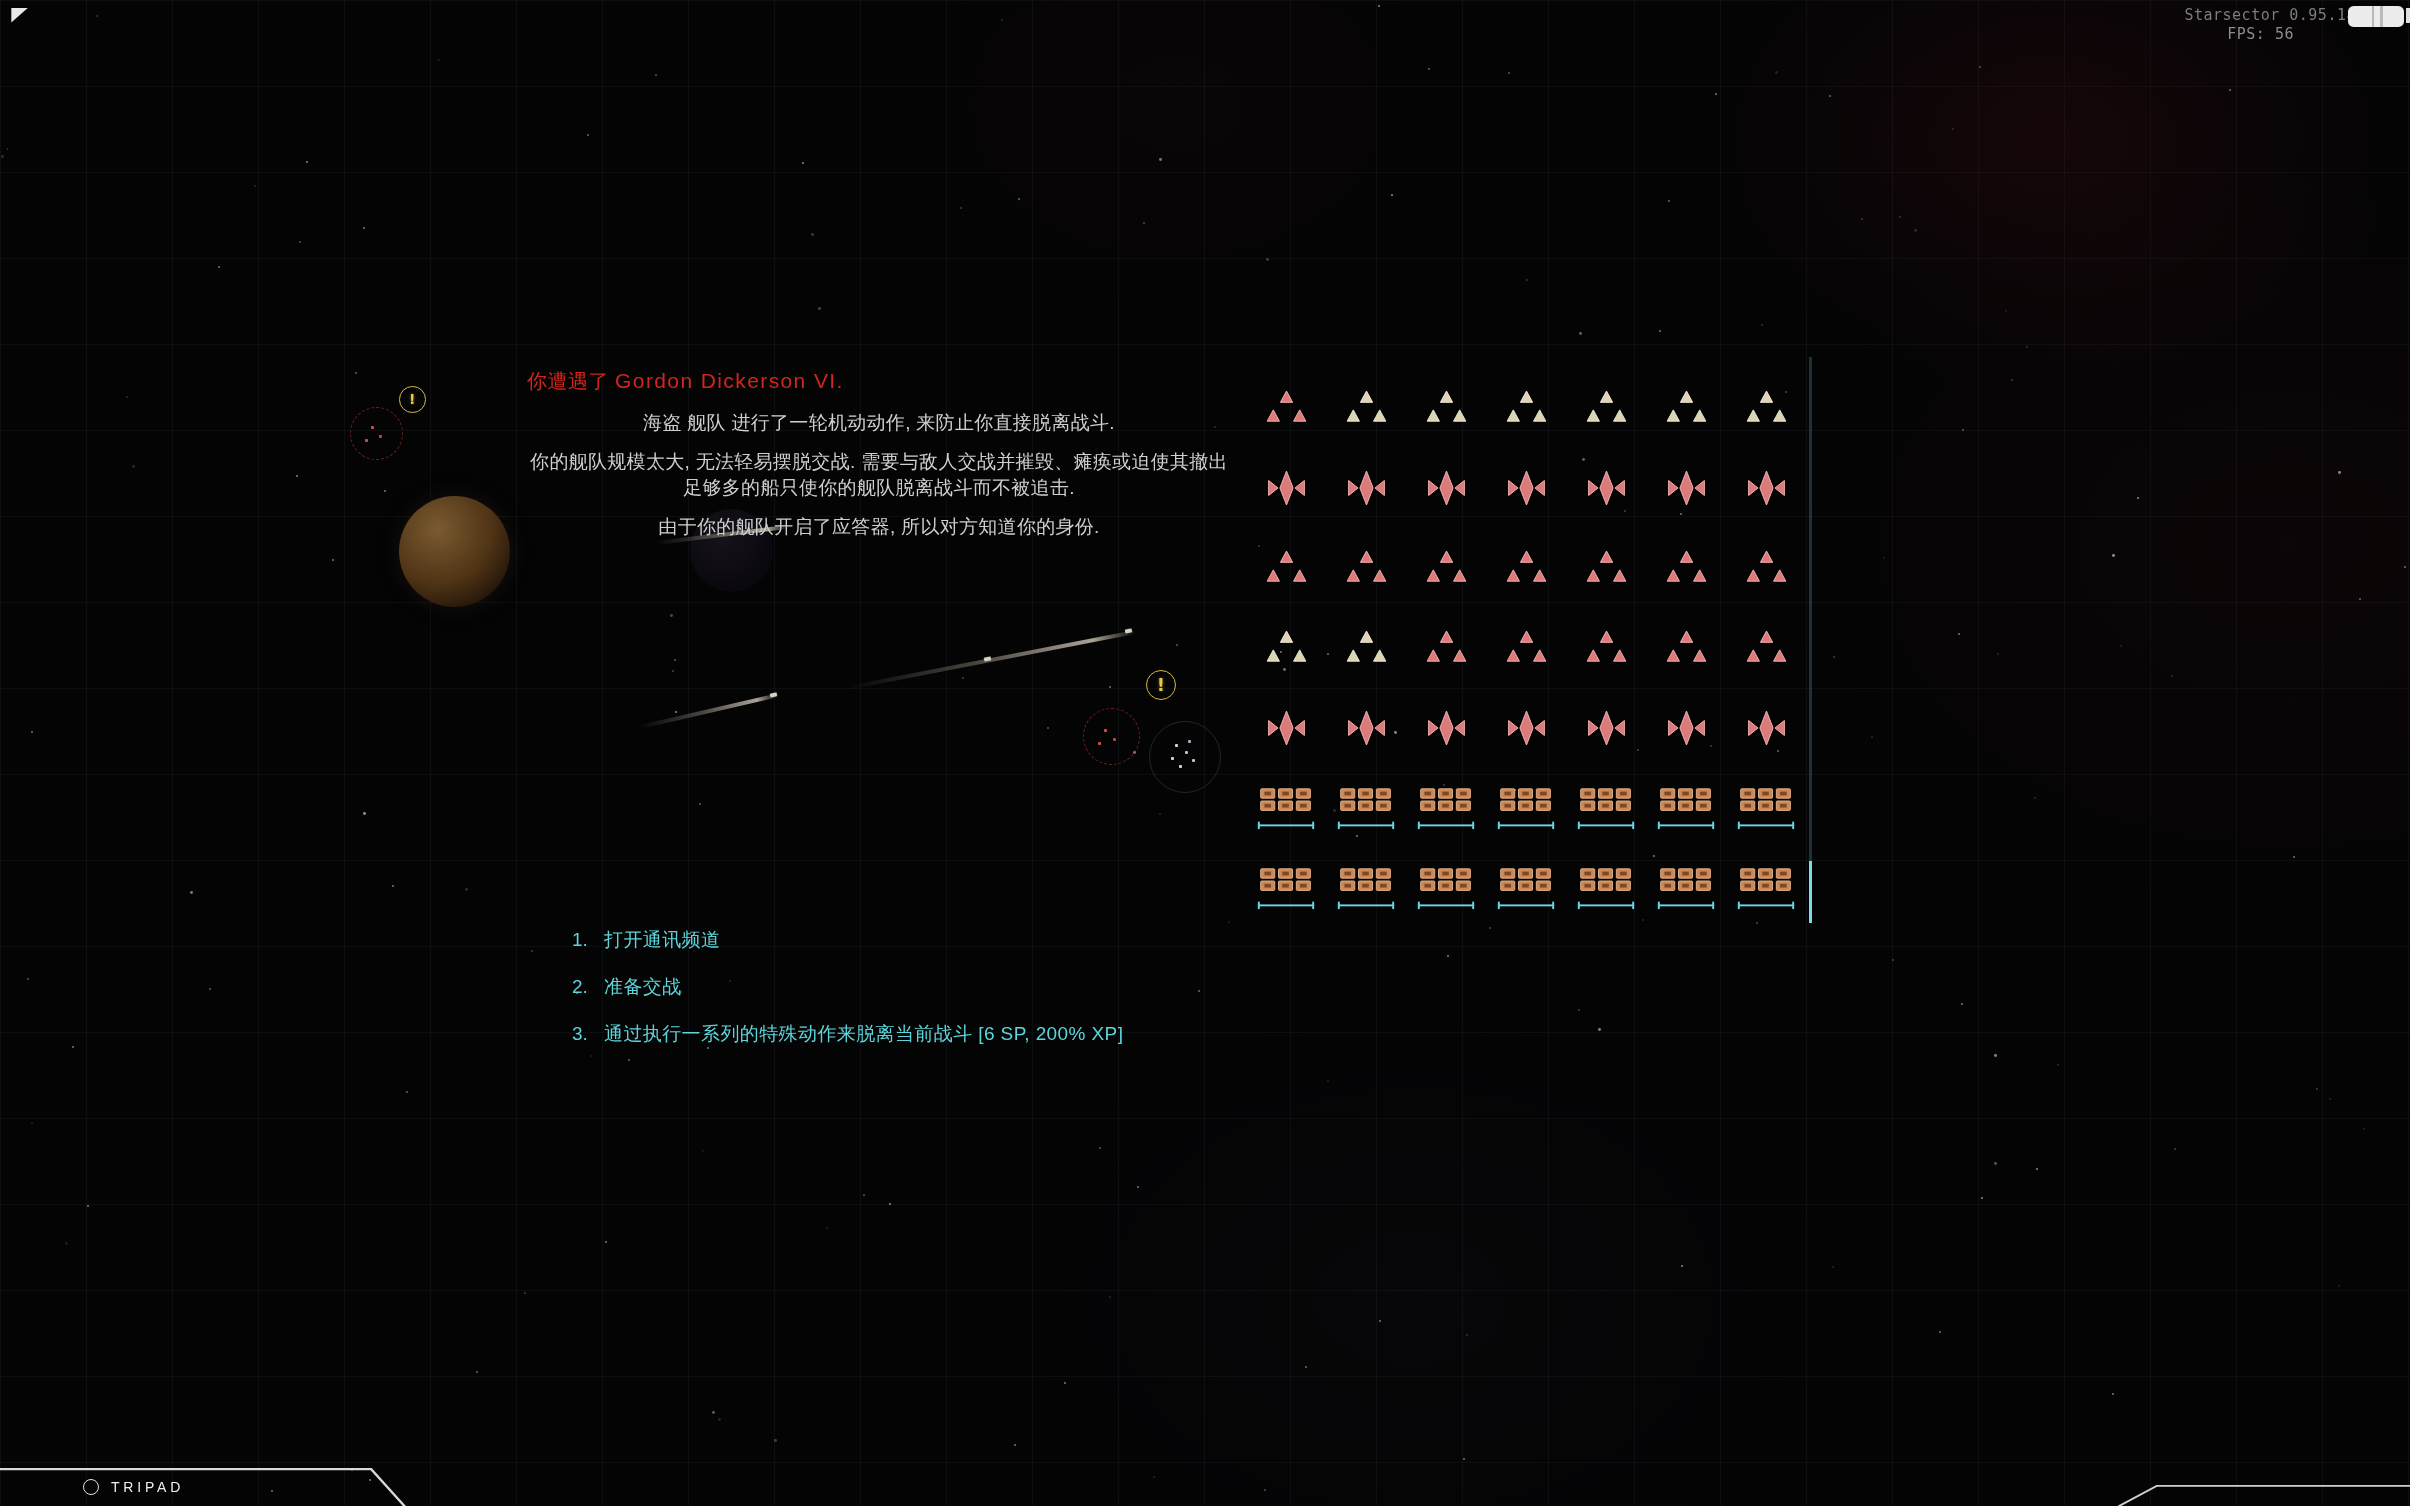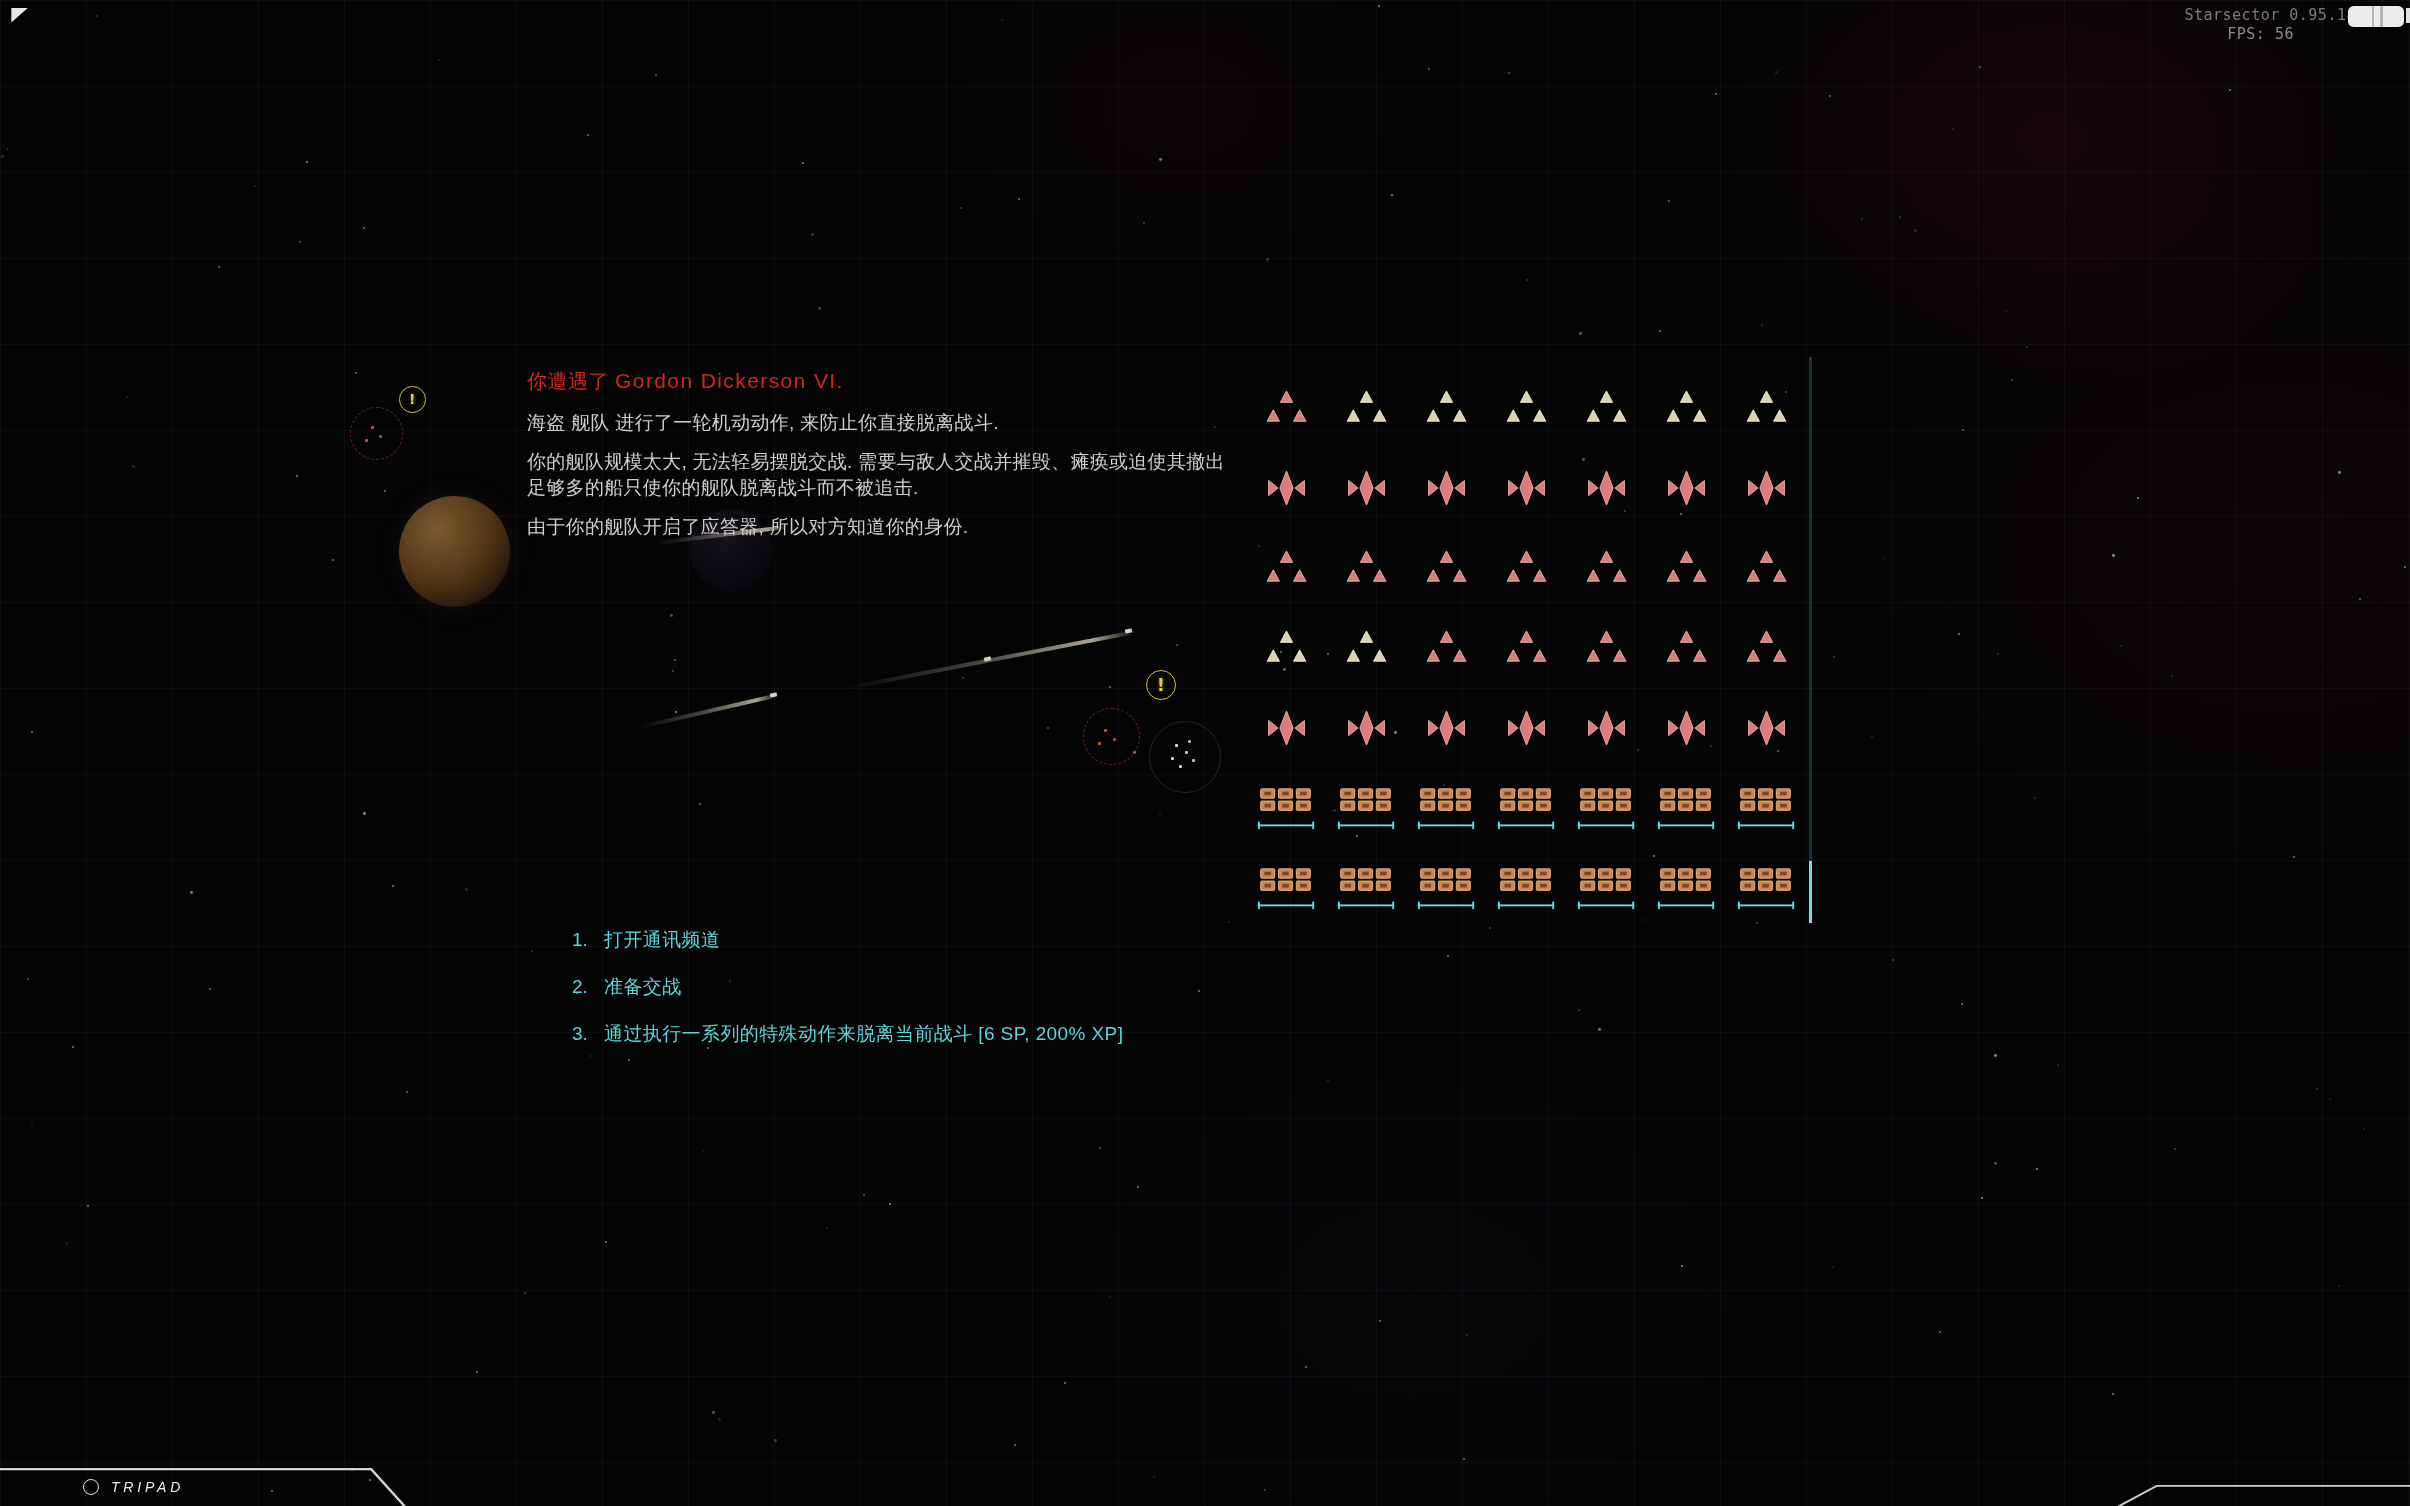--- a/index.html
+++ b/index.html
@@ -47,38 +47,38 @@
   .hud-fps{position:absolute;right:117px;top:24.5px;color:#8d8d8d;font-size:15px;z-index:8;
     font-family:"DejaVu Sans Mono",monospace;letter-spacing:0.5px;}
   .hud-pill{position:absolute;right:7.5px;top:5.6px;width:56px;height:21px;border-radius:5.6px;z-index:9;
     background:linear-gradient(90deg,#ececec 0 42%, #b9b9b9 42% 46%, #ececec 46% 58%, #b9b9b9 58% 62%, #ececec 62%);}
   .hud-pill-edge{position:absolute;right:0;top:7.5px;width:4.7px;height:15px;background:#e0e0e0;z-index:9;}
 
   
   .dialog{position:absolute;left:527px;top:368px;width:704px;z-index:6;}
   .dialog-title{font-size:20px;margin-bottom:15px;color:#d2261c;letter-spacing:0.5px;}
   .dialog-title .title-name{font-size:21px;letter-spacing:1.4px;}
-  .dpara{margin:0 0 13px 0;color:#cfcfcf;font-size:19px;line-height:26px;letter-spacing:0.3px;}
+  .dpara{margin:0 0 13px 0;color:#cfcfcf;font-size:19px;line-height:26px;letter-spacing:0.3px;text-align:center;}
 
   .decide{position:absolute;left:527px;top:927px;width:923px;z-index:6;}
   .decide-heading{color:#ededed;font-size:25.4px;letter-spacing:1.4px;margin-bottom:22.6px;}
   .option-row{display:flex;margin-bottom:21px;cursor:pointer;align-items:baseline;}
   .option-num{color:#5cd6da;font-size:19px;width:32px;margin-left:45px;flex:none;}
   .option-label{color:#5cd6da;font-size:19px;letter-spacing:0.4px;}
 
   
   #fleet-grid{position:absolute;left:1246px;top:368px;z-index:6;display:flex;flex-direction:column;}
   .fleet-row{display:flex;}
   .fleet-cell{width:80px;height:80px;display:flex;align-items:center;justify-content:center;}
   .grid-scrollbar{position:absolute;left:1809px;top:357px;width:2.8px;height:566px;
     background:rgba(80,160,175,0.30);z-index:6;}
   .grid-scroll-thumb{position:absolute;left:0;bottom:0;width:2.8px;height:62px;background:#7adbe8;}
 
   
-  .tripad{position:absolute;left:0;bottom:0;width:407px;height:40px;z-index:8;font-style:italic;}
+  .tripad{position:absolute;left:0;bottom:0;width:407px;height:40px;z-index:8;}
   .tripad svg{position:absolute;left:0;top:0;}
   .tripad-logo{position:absolute;left:83px;top:12.2px;width:14px;height:14px;border:1.9px solid #e0e0e0;border-radius:50%;}
   .tripad-label{position:absolute;left:111px;top:12.2px;color:#f0f0f0;font-size:14px;letter-spacing:3.8px;}
 
   
   .br-frame{position:absolute;right:0;bottom:0;width:293px;height:22.6px;z-index:8;}
 </style>
 </head>
 <body>
 

